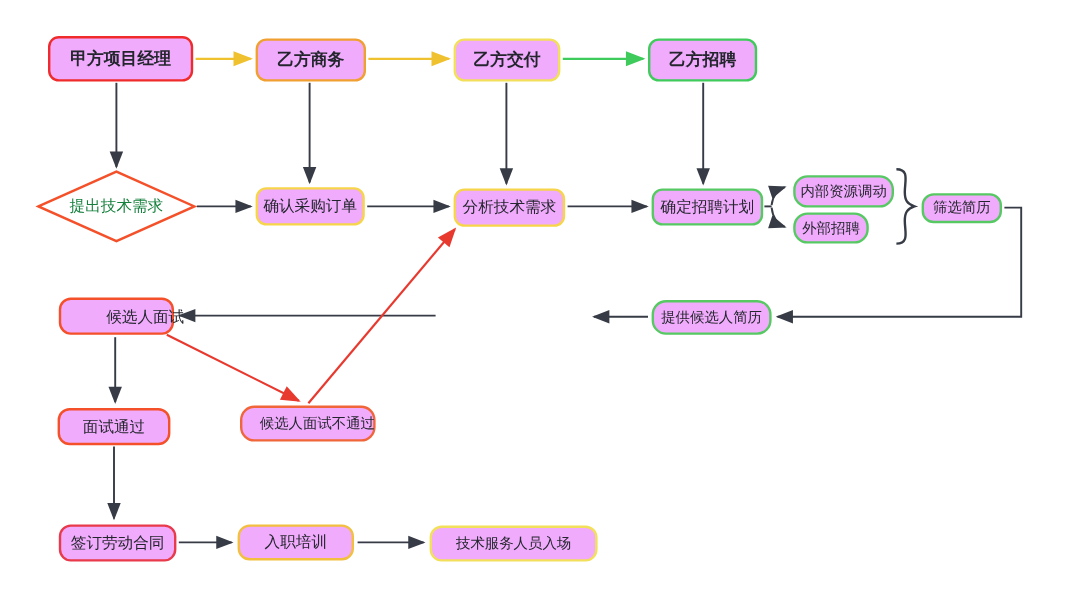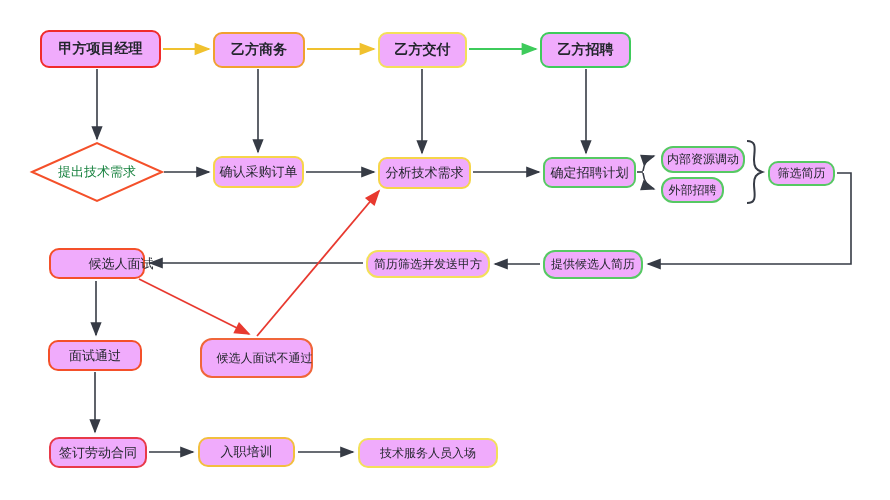--- a/index.html
+++ b/index.html
@@ -104,23 +104,22 @@
   <div class="diamond-label">提出技术需求</div>
 
   <div class="node c-yellow" style="left:213px;top:156px;width:91px;height:32px;text-align:center;">确认采购订单</div>
   <div class="node c-yellow" style="left:378px;top:157px;width:93px;height:32px;">分析技术需求</div>
   <div class="node c-lightgreen" style="left:543px;top:157px;width:93px;height:31px;">确定招聘计划</div>
   <div class="node c-lightgreen r12 fs12" style="left:661px;top:146px;width:84px;height:27px;">内部资源调动</div>
   <div class="node c-lightgreen r12 fs12" style="left:661px;top:177px;width:63px;height:26px;">外部招聘</div>
   <div class="node c-lightgreen r10 fs12" style="left:768px;top:161px;width:67px;height:25px;">筛选简历</div>
 
   <div class="node c-orangered r10" style="left:49px;top:248px;width:96px;height:31px;padding-left:48px;">候选人面试</div>
-  <div class="node c-paleyellow r12 fs12" style="left:366px;top:250px;width:124px;height:28px;">简历筛选并发送甲方</div>
   <div class="node c-lightgreen r12 fs12" style="left:543px;top:250px;width:100px;height:29px;">提供候选人简历</div>
 
   <div class="node c-orangered r10" style="left:48px;top:340px;width:94px;height:31px;">面试通过</div>
-  <div class="node c-orange r12 fs12" style="left:200px;top:338px;width:113px;height:40px;padding-left:16px;">候选人面试不通过</div>
+  <div class="node c-orange r12 fs12" style="left:200px;top:338px;width:113px;height:30px;padding-left:16px;">候选人面试不通过</div>
 
   <div class="node c-crimson r10" style="left:49px;top:437px;width:98px;height:31px;">签订劳动合同</div>
   <div class="node c-gold r10" style="left:198px;top:437px;width:97px;height:30px;">入职培训</div>
   <div class="node c-paleyellow r10 fs12" style="left:358px;top:438px;width:140px;height:30px;">技术服务人员入场</div>
 
 </div>
 
 </body></html>

